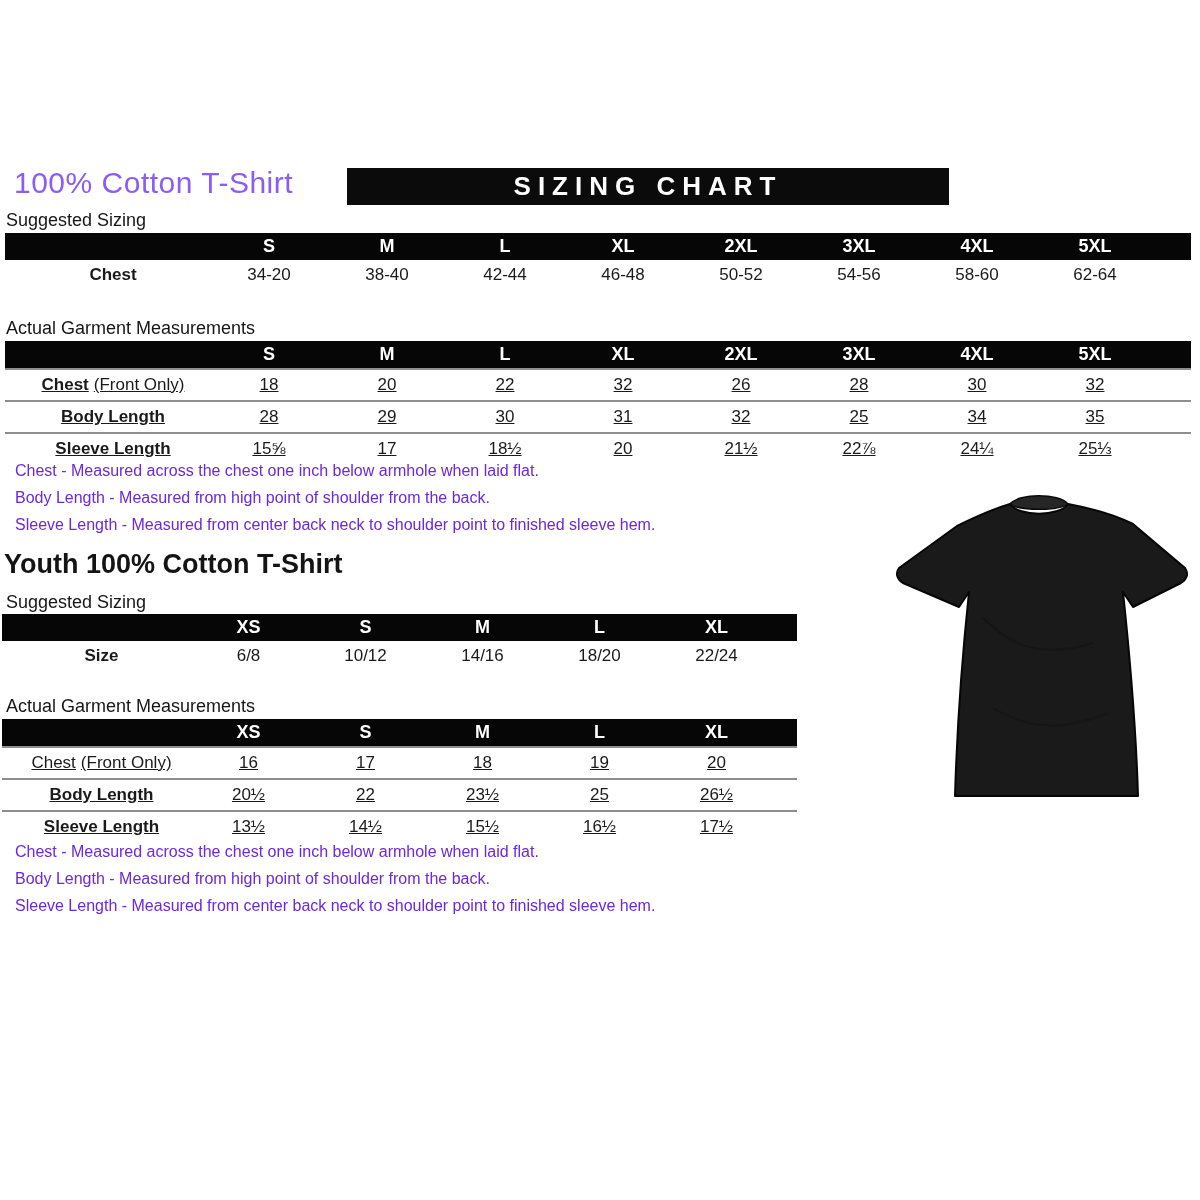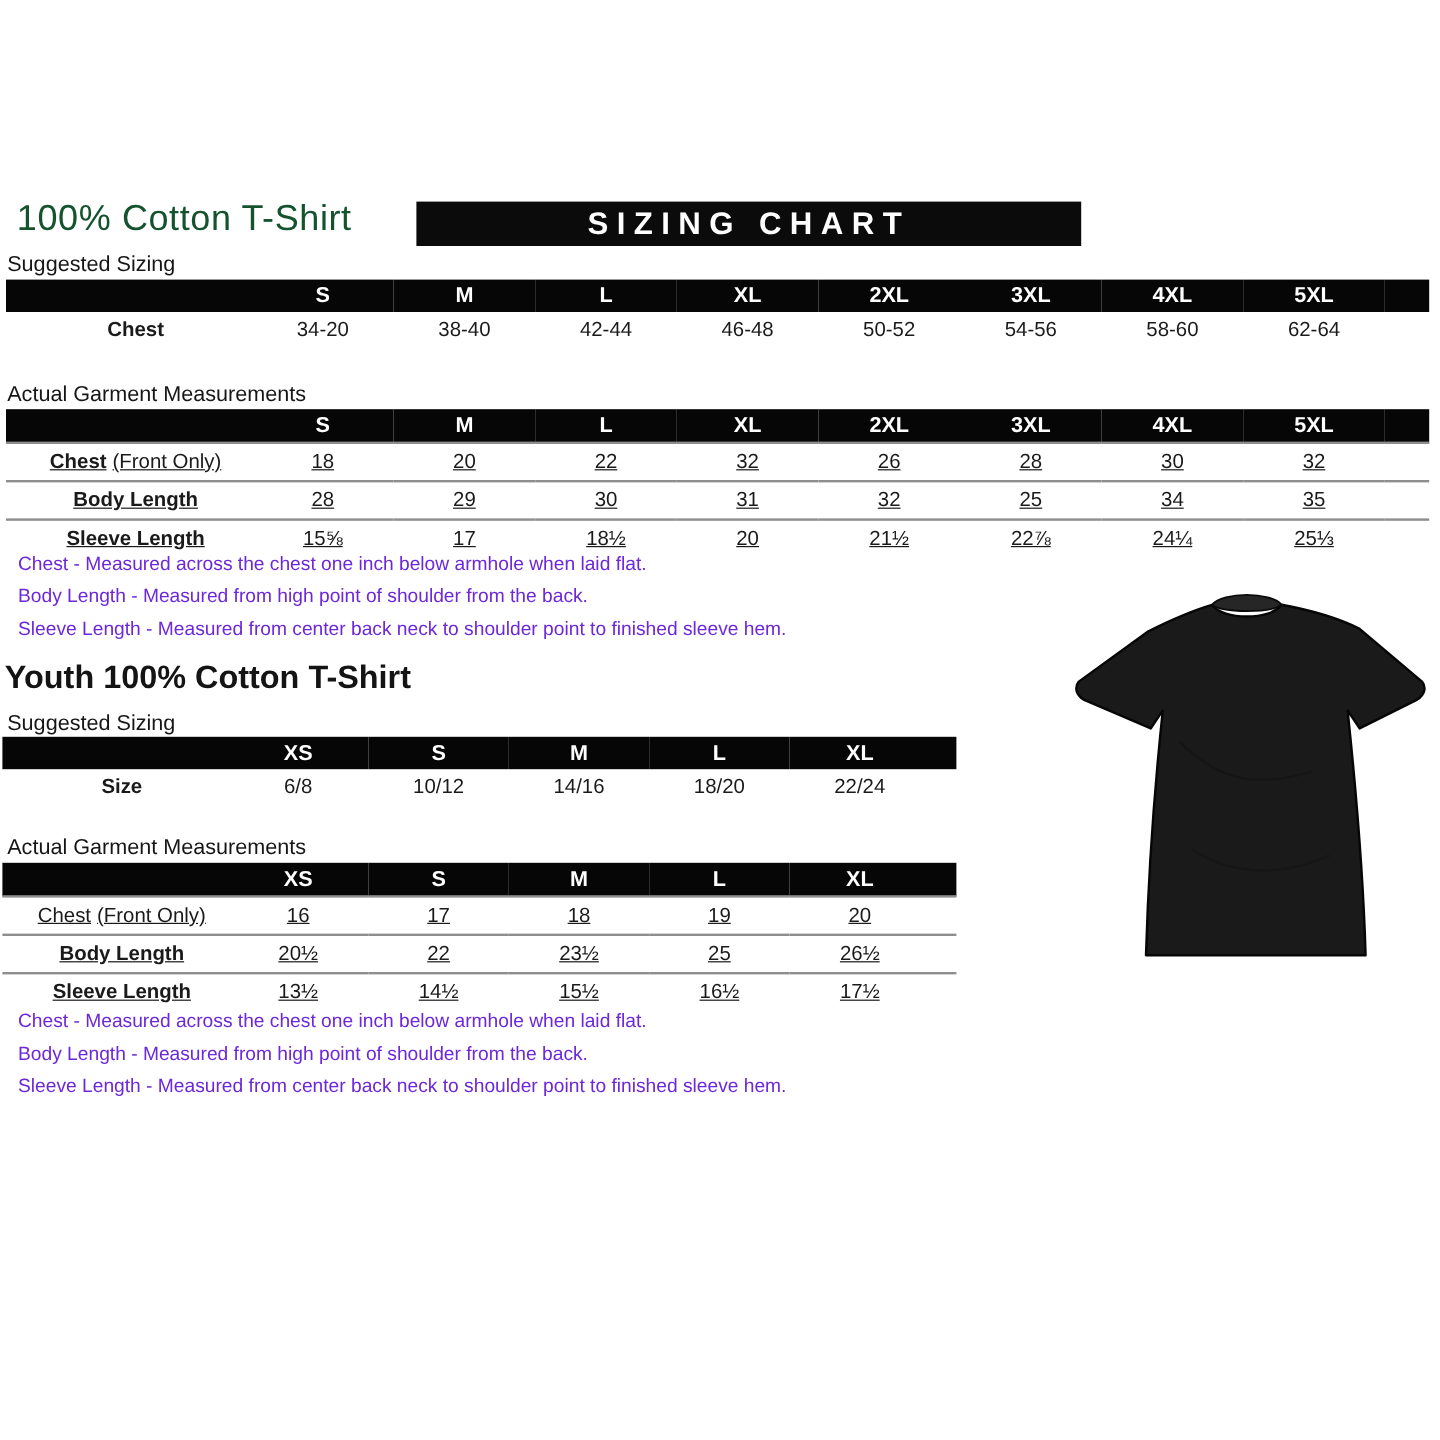--- a/index.html
+++ b/index.html
@@ -1,21 +1,21 @@
 <!DOCTYPE html>
 <html><head>
 <meta charset="utf-8">
 <style>
   html,body{margin:0;padding:0;background:#ffffff;}
   body{width:1200px;height:1200px;font-family:"Liberation Sans","DejaVu Sans",sans-serif;color:#111;}
   .page{position:relative;width:1200px;height:1200px;background:#fff;overflow:hidden;}
 
   
-  .title{position:absolute;left:14px;top:166px;font-size:30px;font-weight:400;color:#14532d;letter-spacing:.5px;}
-  .banner{position:absolute;left:347px;top:168px;width:554px;height:37px;background:#0b0b0b;color:#fff;
+  .title{position:absolute;left:14px;top:166px;font-size:30px;font-weight:400;color:#8b5cf6;letter-spacing:.5px;}
+  .banner{position:absolute;left:347px;top:168px;width:602px;height:37px;background:#0b0b0b;color:#fff;
           font-weight:700;font-size:26px;letter-spacing:7px;text-align:center;line-height:37px;}
 
   .section-label{position:absolute;font-size:18px;font-weight:400;color:#161616;}
 
   table{border-collapse:collapse;table-layout:fixed;position:absolute;}
   th{background:#060606;color:#ffffff;font-size:18px;font-weight:700;height:27px;padding:0;text-align:center;}
   td{font-size:17px;height:30px;text-align:center;padding:0;color:#1a1a1a;}
   td.lbl{text-align:center;padding-left:11px;}
   .lab{font-weight:700;}
   .lab.plain{font-weight:400;}

